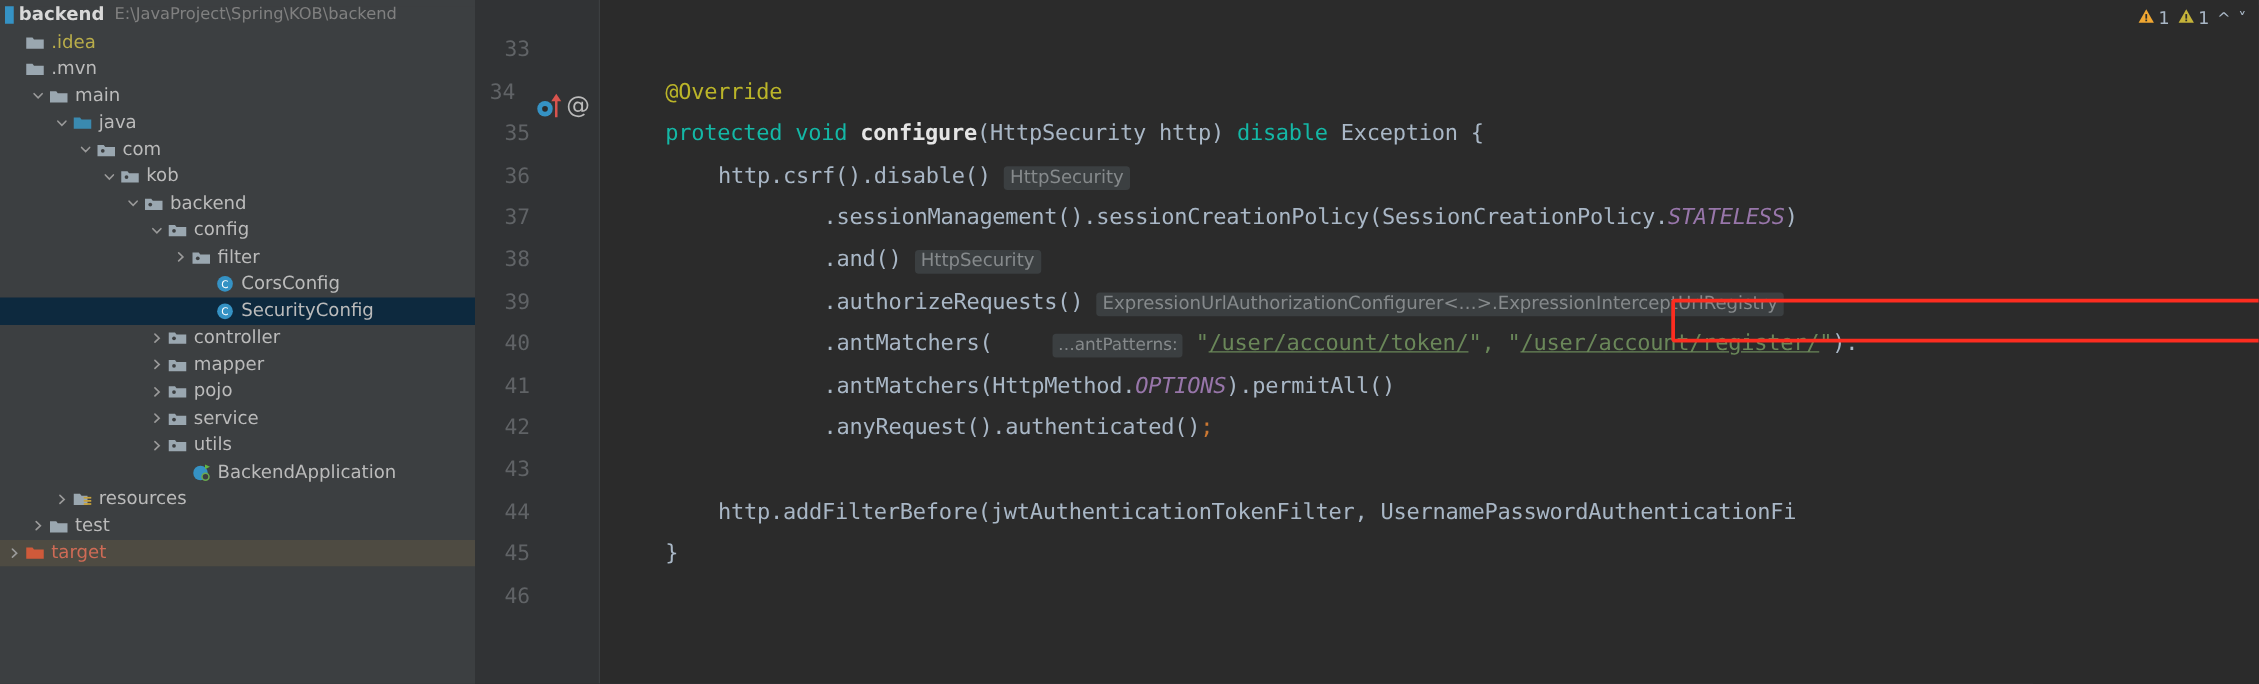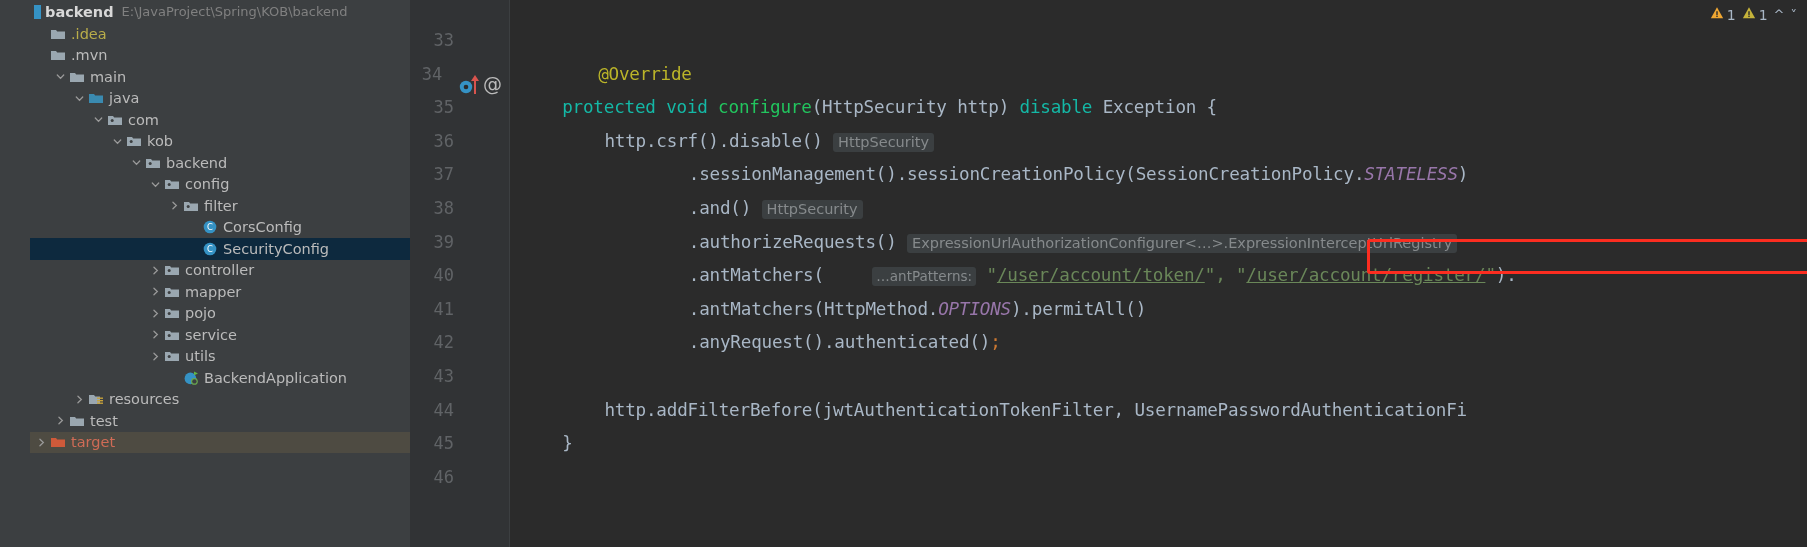--- a/index.html
+++ b/index.html
@@ -9,21 +9,20 @@
     width: 1807px; height: 547px;
     overflow: hidden;
     background: #3c3f41;
     font-family: "DejaVu Sans", "Liberation Sans", sans-serif;
   }
   .app {
     position: relative;
     width: 1807px; height: 547px;
     display: flex;
     background: #3c3f41;
-    padding-left: 30px;
   }
 
   
   .sidebar {
     width: 380px;
     height: 547px;
     background: #3c3f41;
     overflow: hidden;
     position: relative;
     flex: 0 0 380px;
@@ -132,21 +131,21 @@
     line-height: 33.6px;
     white-space: pre;
     font-family: "DejaVu Sans Mono", "Liberation Mono", monospace;
     font-size: 17.6px;
     color: #a9b7c6;
     letter-spacing: -0.2px;
   }
 
   .kw      { color: #14b8a6; }
   .anno    { color: #bbb529; }
-  .method  { color: #22c55e; }
+  .method  { color: #e5e5e5; font-weight: bold; }
   .type    { color: #a9b7c6; }
   .str     { color: #6a8759; }
   .static  { color: #9876aa; font-style: italic; }
   .plain   { color: #a9b7c6; }
   .semi    { color: #cc7832; }
 
   .hint {
     background: #3b3f41;
     color: #868a8c;
     font-family: "DejaVu Sans", "Liberation Sans", sans-serif;
@@ -548,21 +547,21 @@
       </svg>
     </div>
 
     <div class="indent-guide" style="left:155px; top:37px; height:400px;"></div>
     <div class="indent-guide" style="left:204px; top:104px; height:235px;"></div>
     <div class="indent-guide" style="left:253px; top:137px; height:202px;"></div>
 
     <div class="code-area">
       <div id="lines">
           <div class="code-line" style="top: 24px; left: 10px;"></div>
-          <div class="code-line" style="top: 57.6px; left: 52.2px; margin-left: 36px;"><span class="anno">@Override</span></div>
+          <div class="code-line" style="top: 57.6px; left: 52.2px;"><span class="anno">@Override</span></div>
           <div class="code-line" style="top: 91.2px; left: 52.2px;"><span class="kw">protected</span><span class="plain"> </span><span class="kw">void</span><span class="plain"> </span><span class="method">configure</span><span class="plain">(</span><span class="type">HttpSecurity</span><span class="plain"> http) </span><span class="kw">disable</span><span class="plain"> Exception {</span></div>
           <div class="code-line" style="top: 124.8px; left: 94.4px;"><span class="plain">http.csrf().disable()</span><span class="plain"> </span><span class="hint">HttpSecurity</span></div>
           <div class="code-line" style="top: 158.4px; left: 178.8px;"><span class="plain">.sessionManagement().sessionCreationPolicy(SessionCreationPolicy.</span><span class="static">STATELESS</span><span class="plain">)</span></div>
           <div class="code-line" style="top: 192px; left: 178.8px;"><span class="plain">.and()</span><span class="plain"> </span><span class="hint">HttpSecurity</span></div>
           <div class="code-line" style="top: 225.6px; left: 178.8px;"><span class="plain">.authorizeRequests()</span><span class="plain"> </span><span class="hint">ExpressionUrlAuthorizationConfigurer&lt;…&gt;.ExpressionInterceptUrlRegistry</span></div>
           <div class="code-line" style="top: 259.2px; left: 178.8px;"><span class="plain">.antMatchers(</span><span class="plain"> </span><span class="param-hint">…antPatterns:</span><span class="plain"> </span><span class="str">"</span><span class="str str-underline">/user/account/token/</span><span class="str">", </span><span class="str">"</span><span class="str str-underline">/user/account/register/</span><span class="str">"</span><span class="plain">).</span></div>
           <div class="code-line" style="top: 292.8px; left: 178.8px;"><span class="plain">.antMatchers(HttpMethod.</span><span class="static">OPTIONS</span><span class="plain">).permitAll()</span></div>
           <div class="code-line" style="top: 326.4px; left: 178.8px;"><span class="plain">.anyRequest().authenticated()</span><span class="semi">;</span></div>
           <div class="code-line" style="top: 360px; left: 10px;"></div>
           <div class="code-line" style="top: 393.6px; left: 94.4px;"><span class="plain">http.addFilterBefore(jwtAuthenticationTokenFilter, UsernamePasswordAuthenticationFi</span></div>

